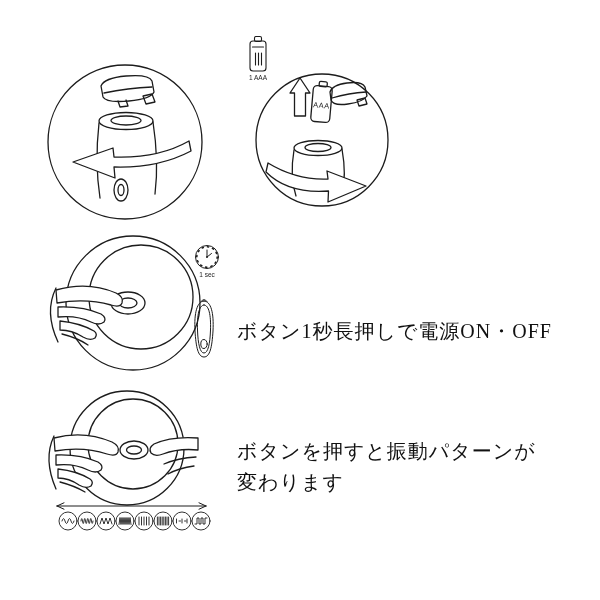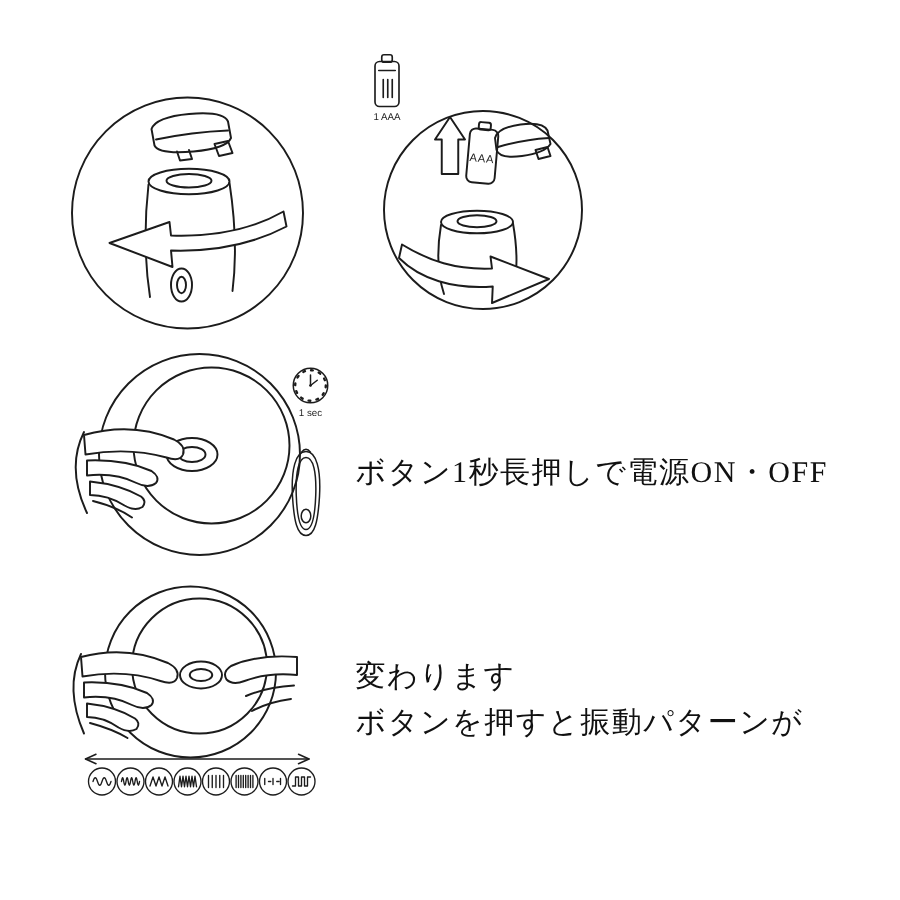--- a/index.html
+++ b/index.html
@@ -155,20 +155,20 @@
         <circle r="9"></circle>
           <path d="M-5.5,-2 V2 M-3,0 h1.5 M0,-2 V2 M2.5,0 h1.5 M5,-2 V2"></path>
       </g>
       <g transform="translate(201,521)">
         <circle r="9"></circle>
           <path d="M-6,3 H-4 V-3 H-2 V3 H0 V-3 H2 V3 H4 V-3 H6"></path>
       </g>
     </g>
   </svg>
 
-  <div class="caption" style="top:300px;">ボタン1秒長押しで電源ON・OFF</div>
+  <div class="caption" style="top:316px;">ボタン1秒長押しで電源ON・OFF</div>
 
   <div class="caption" style="top:436px;">
+    <div>ボタンを押すと振動パターンが</div>
     <div>変わります</div>
-    <div>ボタンを押すと振動パターンが</div>
   </div>
 
 </div>
 
 </body></html>

